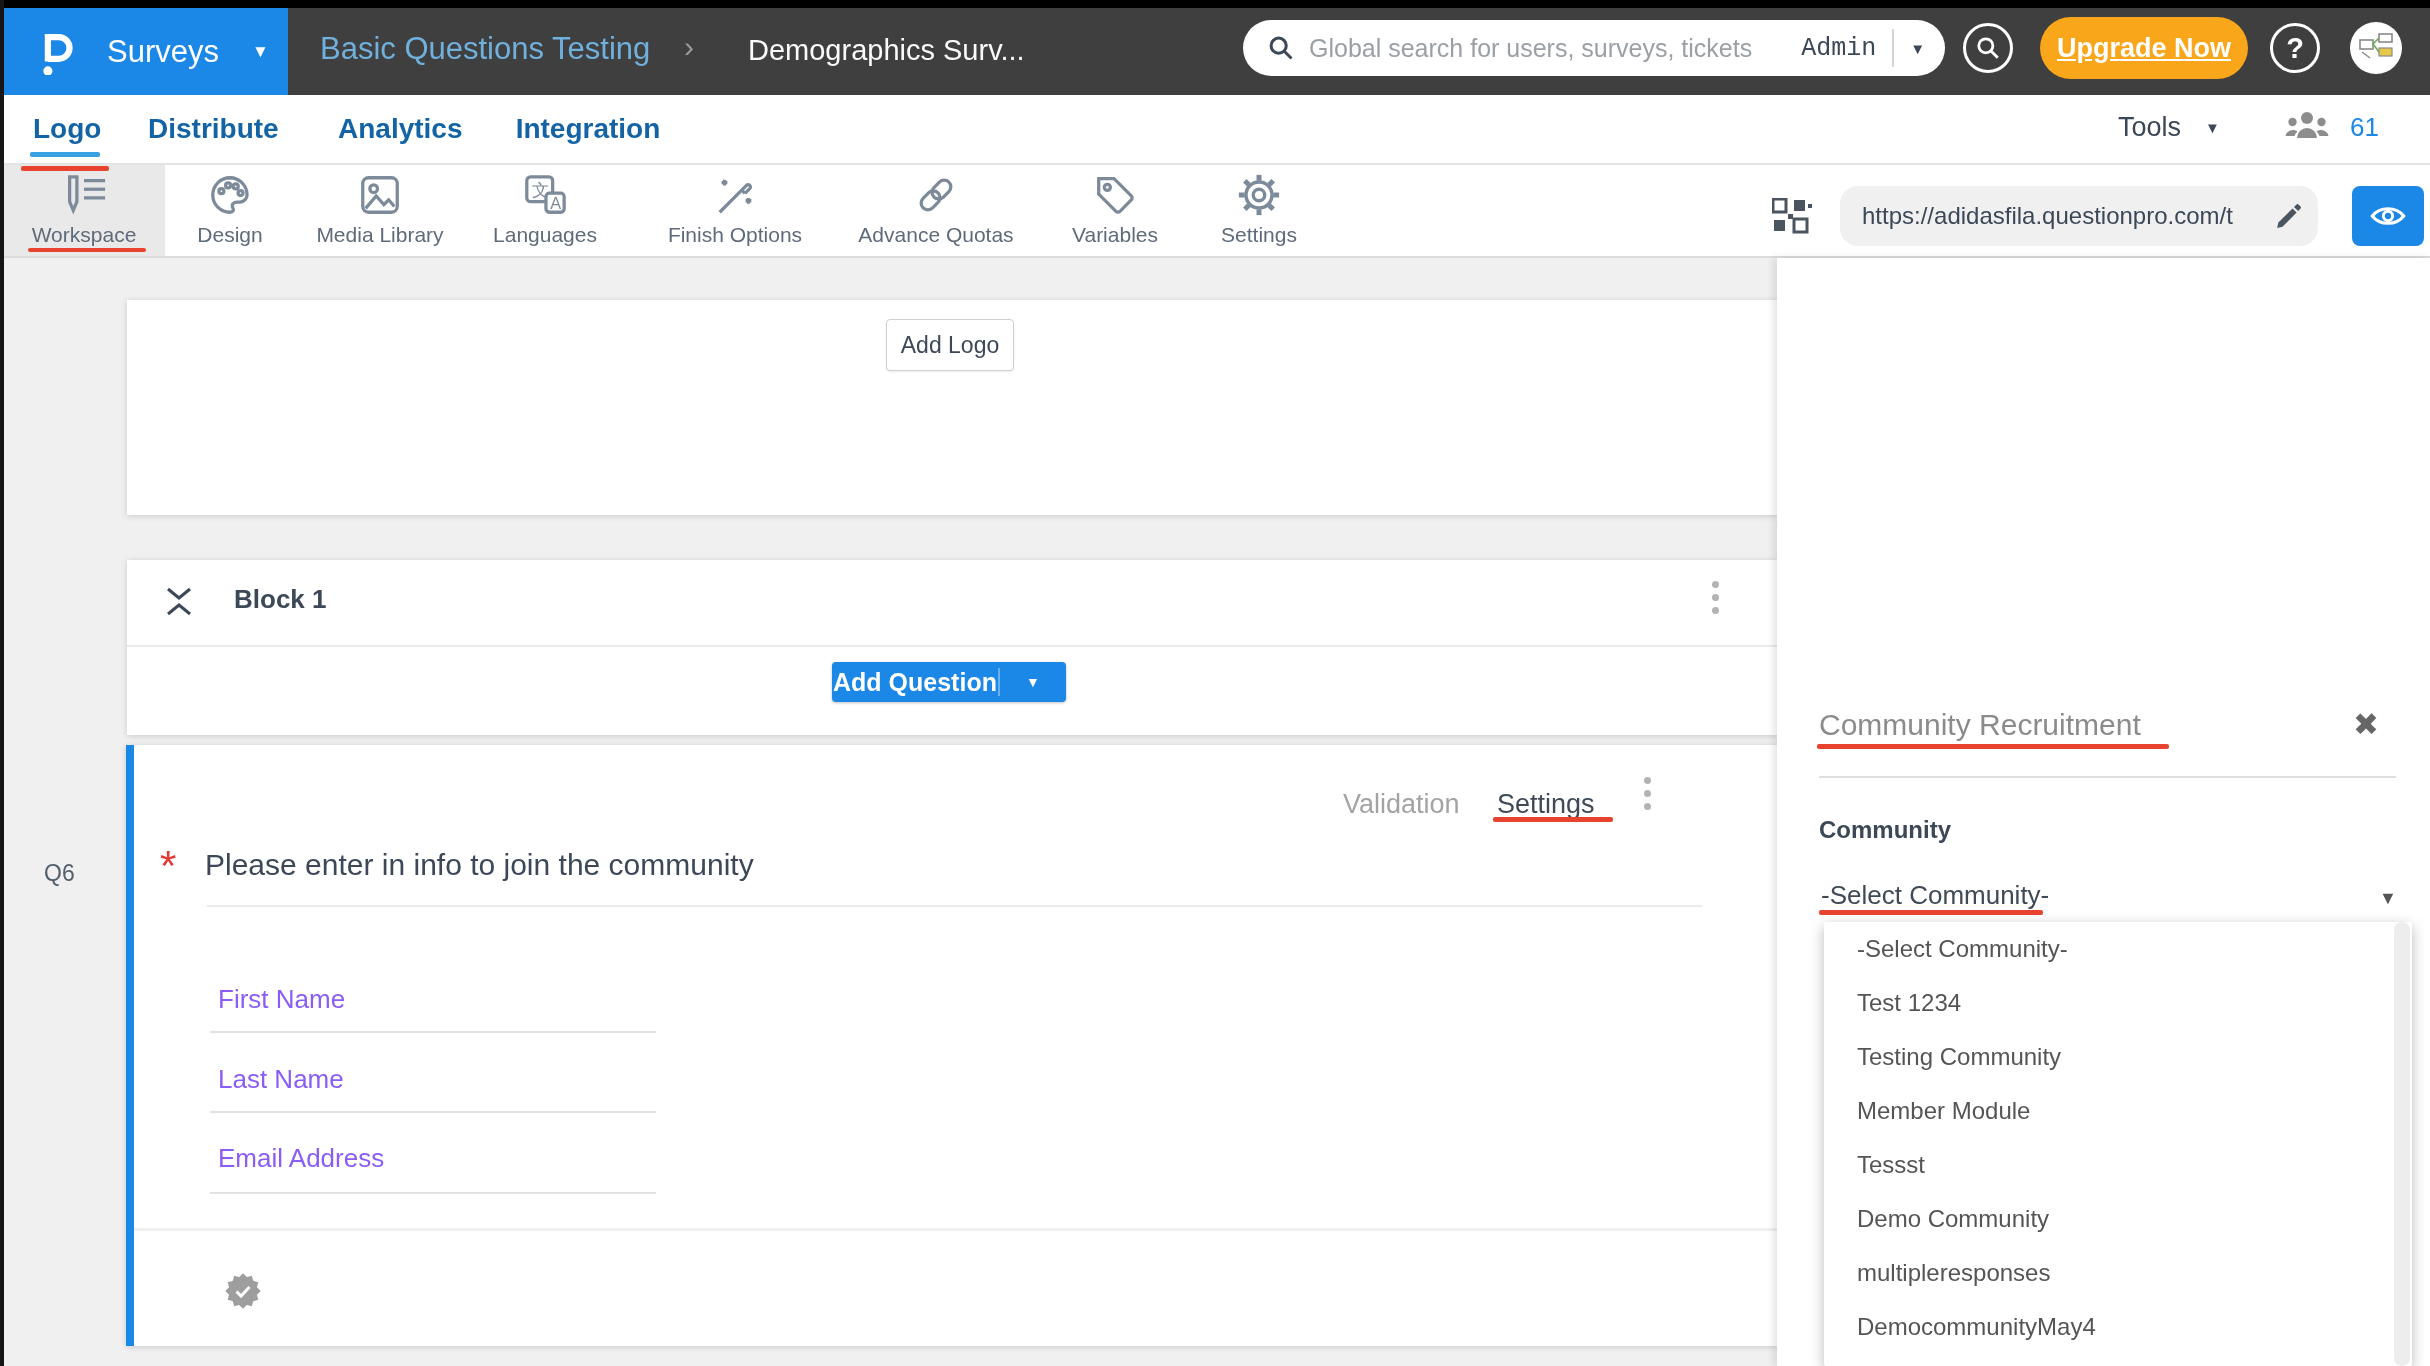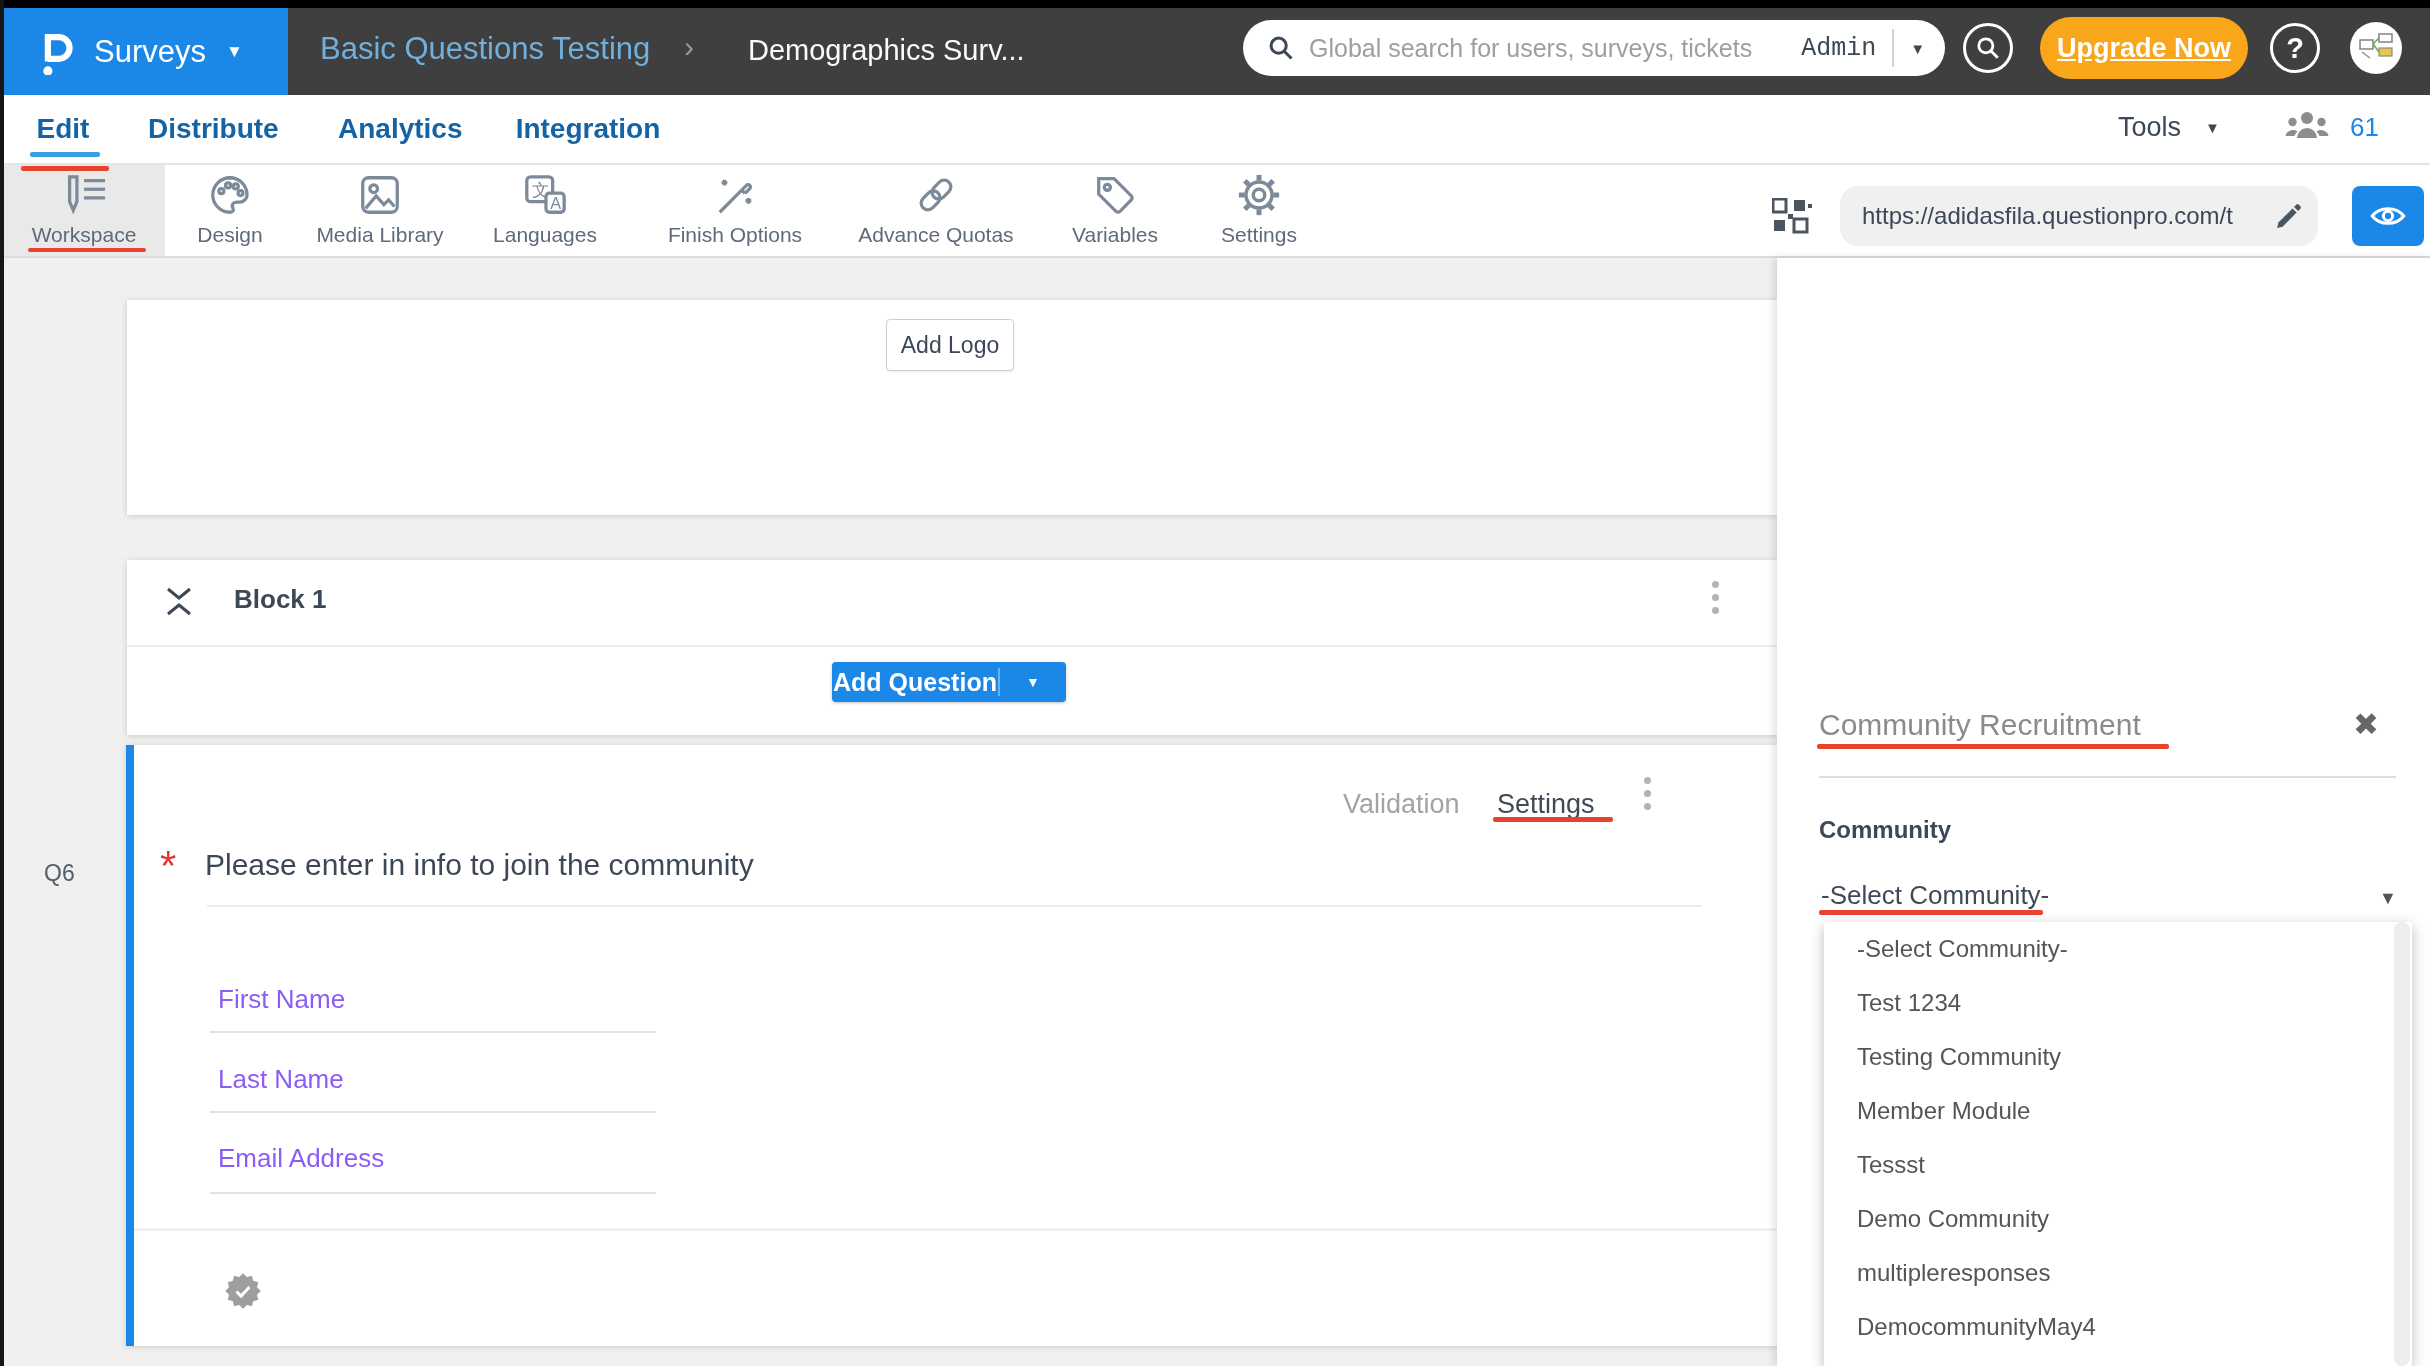--- a/index.html
+++ b/index.html
@@ -7,21 +7,21 @@
   .abs{position:absolute;}
   #stage{position:relative;width:2430px;height:1366px;background:#f0f0f1;}
 
   
   .edge-top{left:0;top:0;width:2430px;height:8px;background:#000;z-index:60;}
   .edge-left{left:0;top:0;width:4px;height:1366px;background:#161616;z-index:60;}
 
   
   .header{left:4px;top:8px;width:2426px;height:87px;background:#3f3f3f;z-index:10;}
   .surveys-block{left:4px;top:8px;width:284px;height:87px;background:#1b87e6;display:flex;
-    align-items:center;padding-left:34px;box-sizing:border-box;z-index:12;cursor:pointer;}
+    align-items:center;padding-left:34px;box-sizing:border-box;z-index:12;cursor:pointer;gap:13px;}
   .surveys-label{color:#fff;font-size:31px;margin-left:20px;}
   .hdr-caret{color:#fff;font-size:17px;margin-left:20px;}
   .bc-parent{left:320px;top:31px;font-size:31px;color:#70b0dd;z-index:11;cursor:pointer;}
   .bc-sep{left:684px;top:30px;font-size:30px;color:#9a9a9a;z-index:11;}
   .bc-current{left:748px;top:34px;font-size:29px;color:#fafafa;z-index:11;}
   .search-pill{left:1243px;top:20px;width:702px;height:56px;background:#fff;border-radius:28px;
     display:flex;align-items:center;padding:0 20px 0 24px;box-sizing:border-box;z-index:11;}
   .search-ph{color:#9aa0a6;font-size:25px;margin-left:14px;white-space:nowrap;}
   .search-scope{margin-left:auto;display:flex;align-items:center;cursor:pointer;}
   .scope-label{color:#3c4858;font-size:25px;font-family:Liberation Mono, monospace;}
@@ -169,21 +169,21 @@
       <rect x="6" y="14" width="13" height="9" fill="none" stroke="#8a8a8a" stroke-width="1.6"></rect>
       <rect x="25" y="8" width="13" height="8" fill="none" stroke="#8a8a8a" stroke-width="1.6"></rect>
       <rect x="25" y="22" width="13" height="8" fill="#e8c84a" stroke="#8a8a8a" stroke-width="1.2"></rect>
       <line x1="19" y1="18" x2="25" y2="12" stroke="#6aa84f" stroke-width="1.6"></line>
       <line x1="19" y1="18" x2="25" y2="26" stroke="#6aa84f" stroke-width="1.6"></line>
       <line x1="8" y1="26" x2="16" y2="32" stroke="#8a8a8a" stroke-width="1.4"></line>
     </svg>
   </div>
 
   <div class="abs tabs-row"></div>
-  <div class="abs tab" style="left:33px;width:60px;">Edit</div>
+  <div class="abs tab" style="left:33px;width:60px;">Logo</div>
   <div class="abs tab" style="left:148px;width:130px;">Distribute</div>
   <div class="abs tab" style="left:338px;width:118px;">Analytics</div>
   <div class="abs tab" style="left:512px;width:152px;">Integration</div>
   <div class="abs blue-line" style="left:30px;top:152px;width:70px;height:5px;"></div>
   <div class="abs red-line" style="left:21px;top:166px;width:88px;height:5px;"></div>
 
   <div class="abs tools-label">Tools</div>
   <div class="abs tools-caret">▼</div>
   <div class="abs" style="left:2284px;top:108px;z-index:11;cursor:pointer;">
     <svg width="46" height="36" viewBox="0 0 46 36" fill="#8d8d8d">

